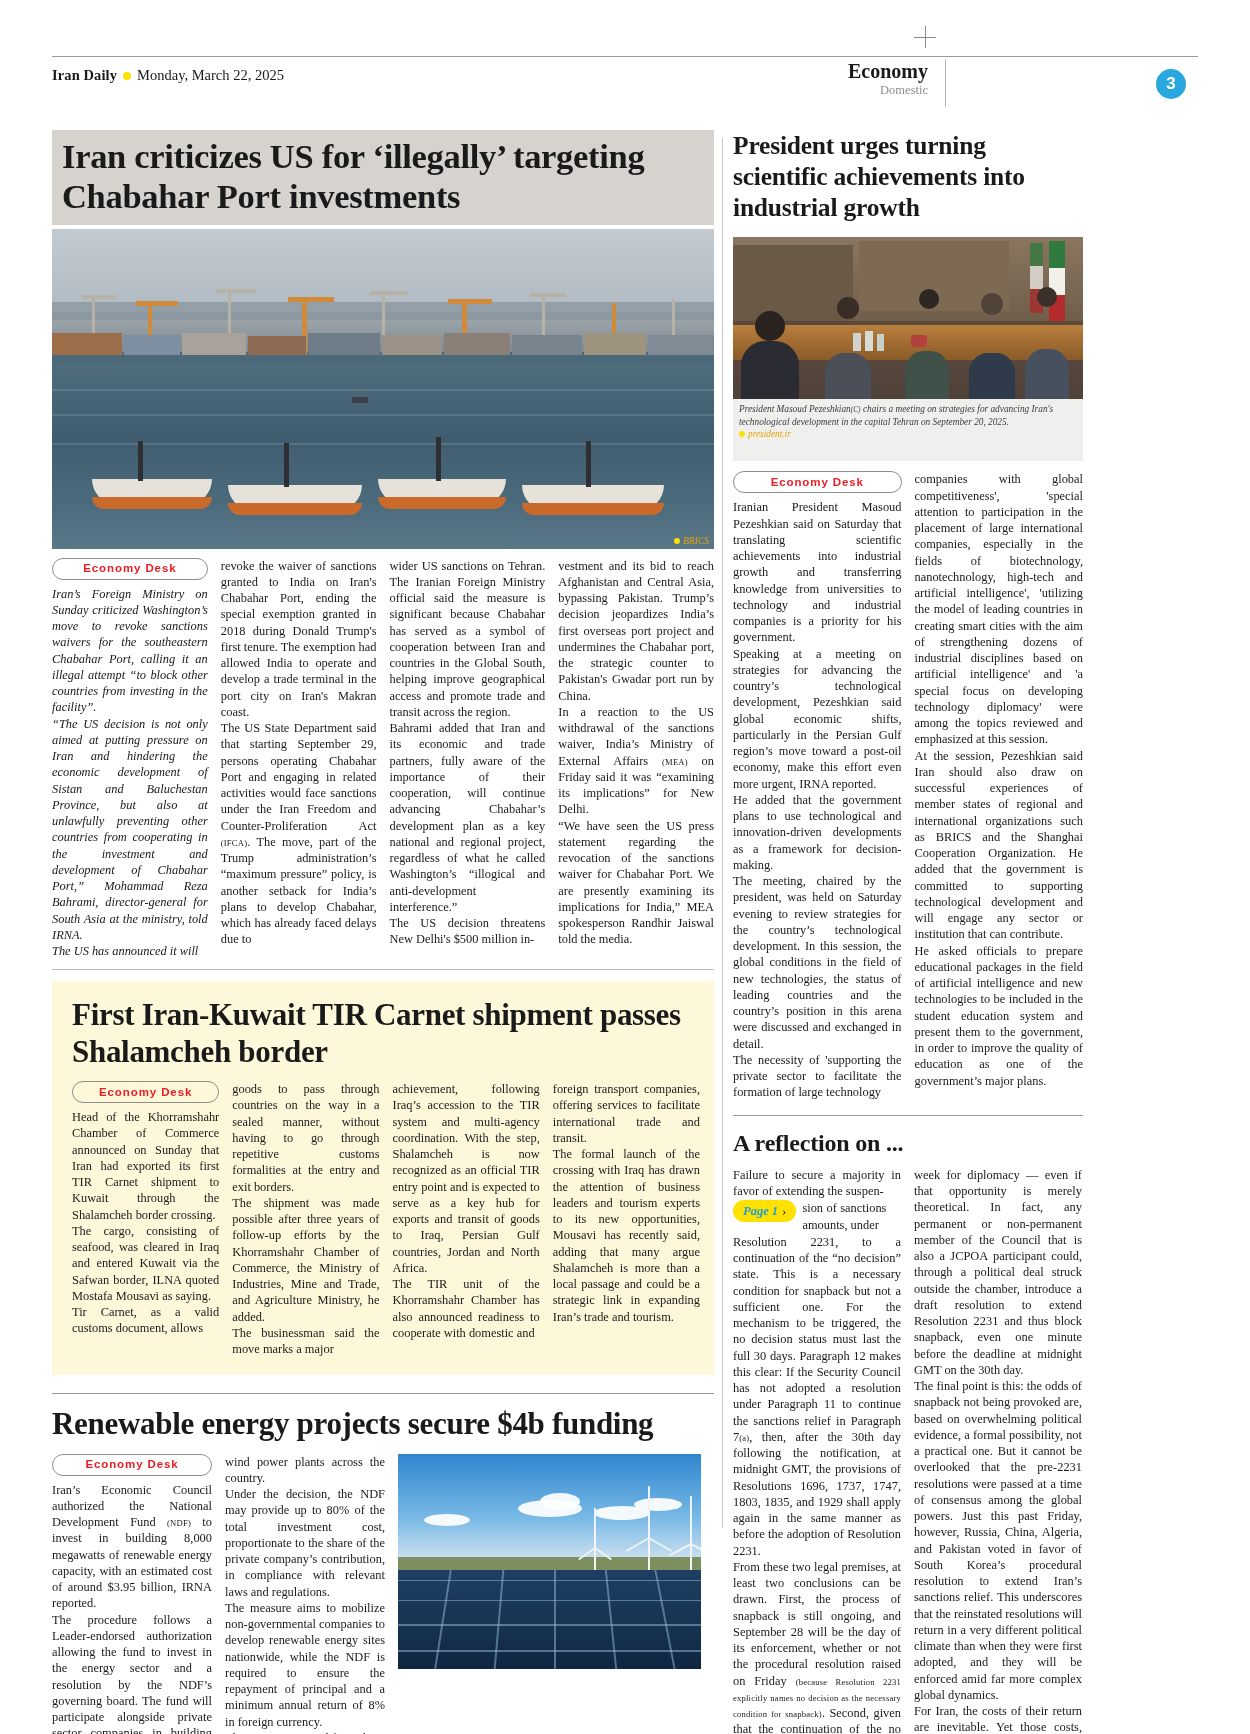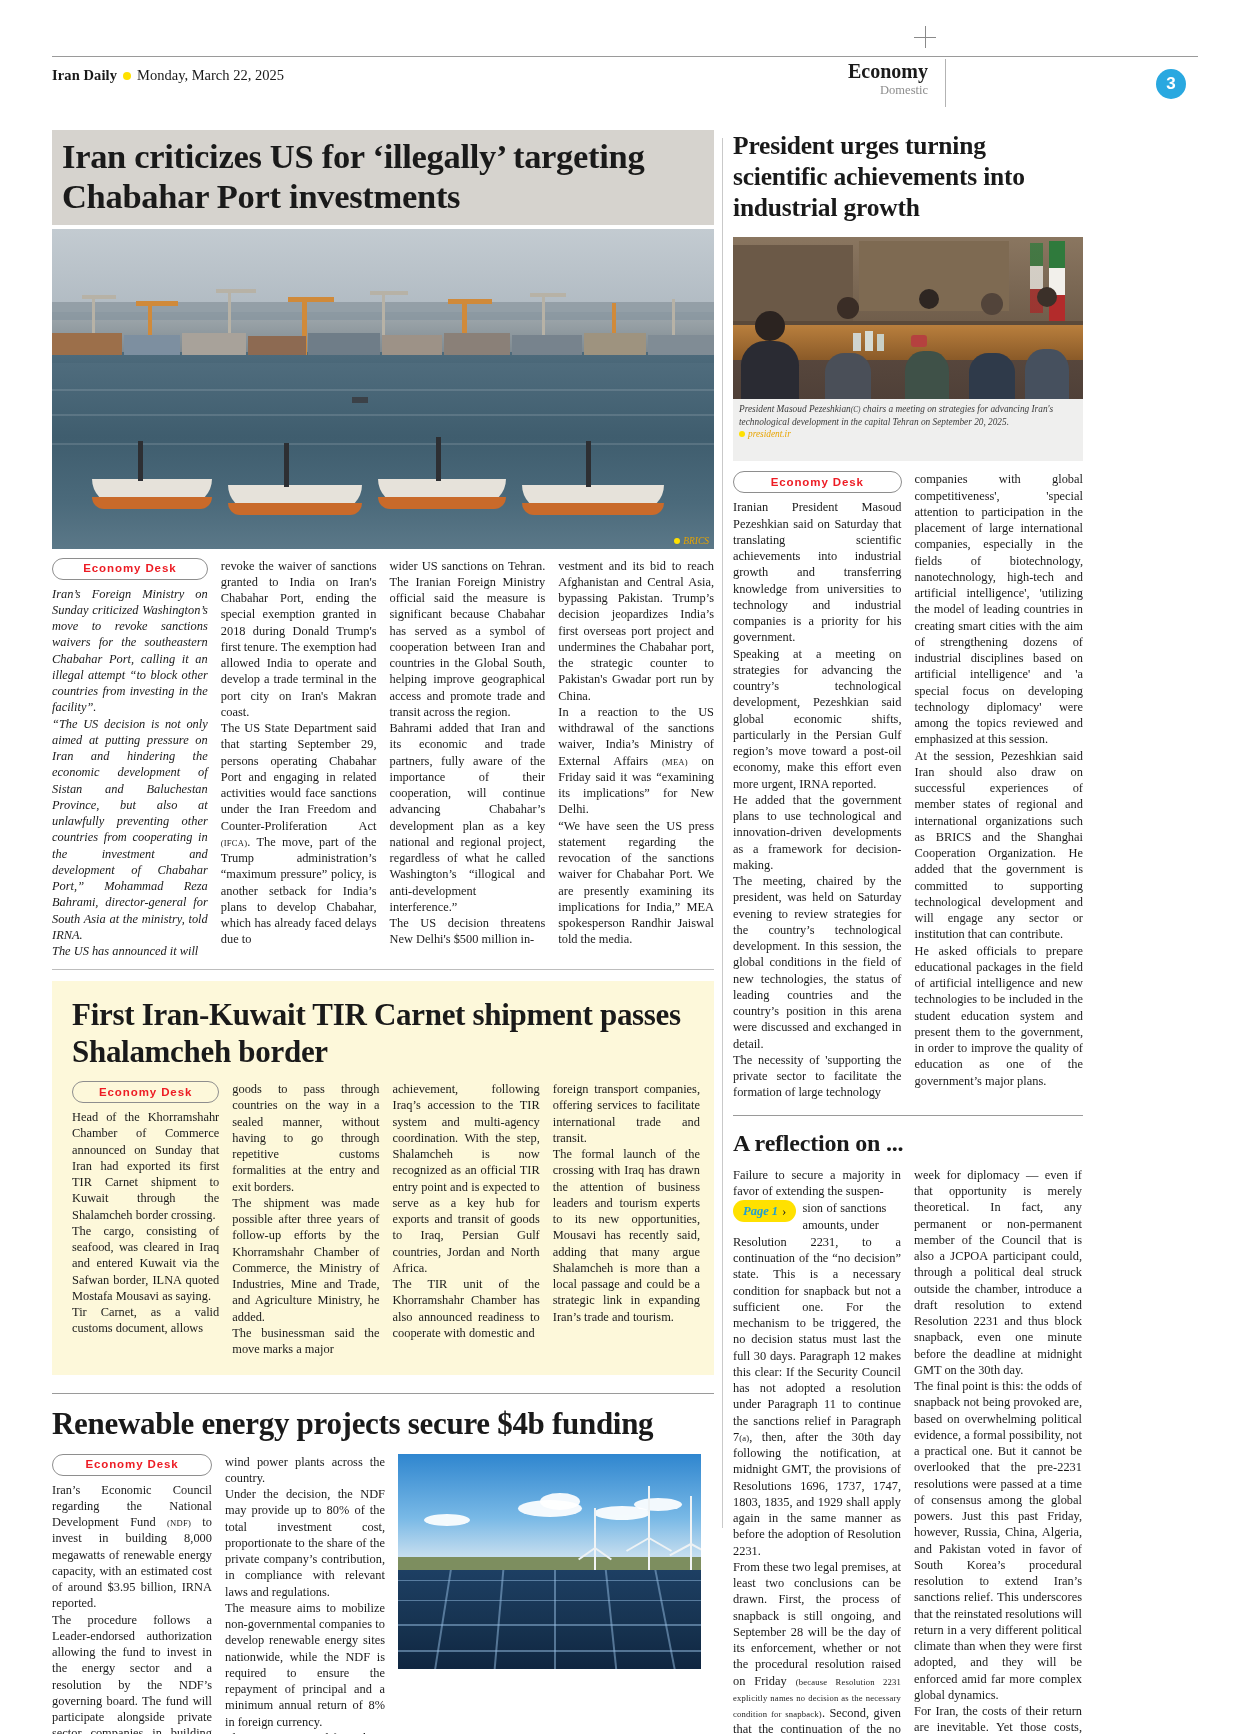--- a/index.html
+++ b/index.html
@@ -223,21 +223,21 @@
     <div class="rule-d" style="margin-top:18px;"></div>
 
     <div style="margin-top:12px;">
       <h1 class="hl" style="font-size:31px;">Renewable energy projects secure $4b funding</h1>
 
       <div style="margin-top:11px;display:flex;gap:13px;align-items:flex-start;">
         <div style="width:160px;">
           <div style="margin-bottom:6px;">
             <span class="desk">Economy  Desk</span>
           </div>
-          <div class="bt" style="white-space:pre-line;"><span>Iran’s Economic Council regarding the National Development Fund </span><span class="sm">(NDF)</span><span> to invest in building 8,000 megawatts of renewable energy capacity, with an estimated cost of around $3.95 billion, IRNA reported.
+          <div class="bt" style="white-space:pre-line;"><span>Iran’s Economic Council authorized the National Development Fund </span><span class="sm">(NDF)</span><span> to invest in building 8,000 megawatts of renewable energy capacity, with an estimated cost of around $3.95 billion, IRNA reported.
 The procedure follows a Leader-endorsed authorization allowing the fund to invest in the energy sector and a resolution by the NDF’s governing board. The fund will participate alongside private sector companies in building and expanding solar and</span></div>
         </div>
         <div style="width:160px;padding-top:0px;">
           <div class="bt" style="white-space:pre-line;">wind power plants across the country.
 Under the decision, the NDF may provide up to 80% of the total investment cost, proportionate to the share of the private company’s contribution, in compliance with relevant laws and regulations.
 The measure aims to mobilize non-governmental companies to develop renewable energy sites nationwide, while the NDF is required to ensure the repayment of principal and a minimum annual return of 8% in foreign currency.
 Electricity generated from these projects will be eligible</div>
         </div>
         <div class="photo solar">
           <div class="sky"></div>

